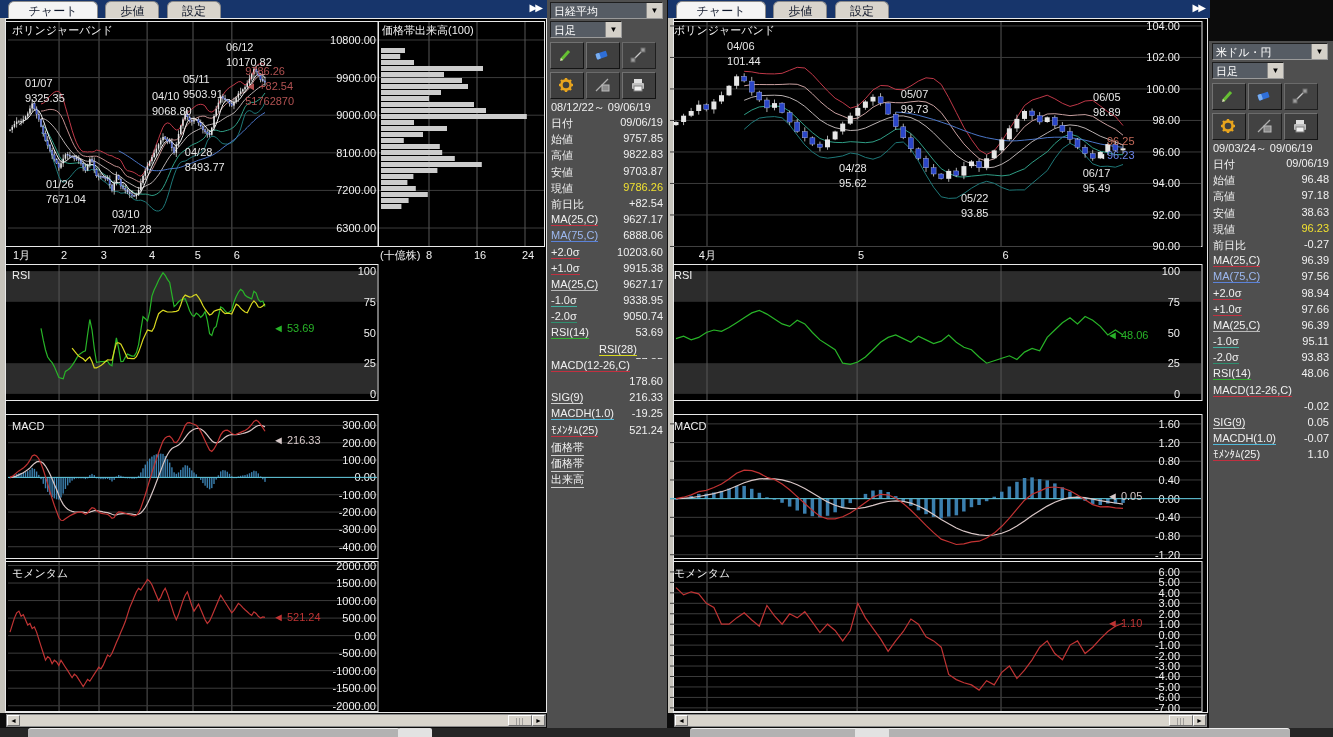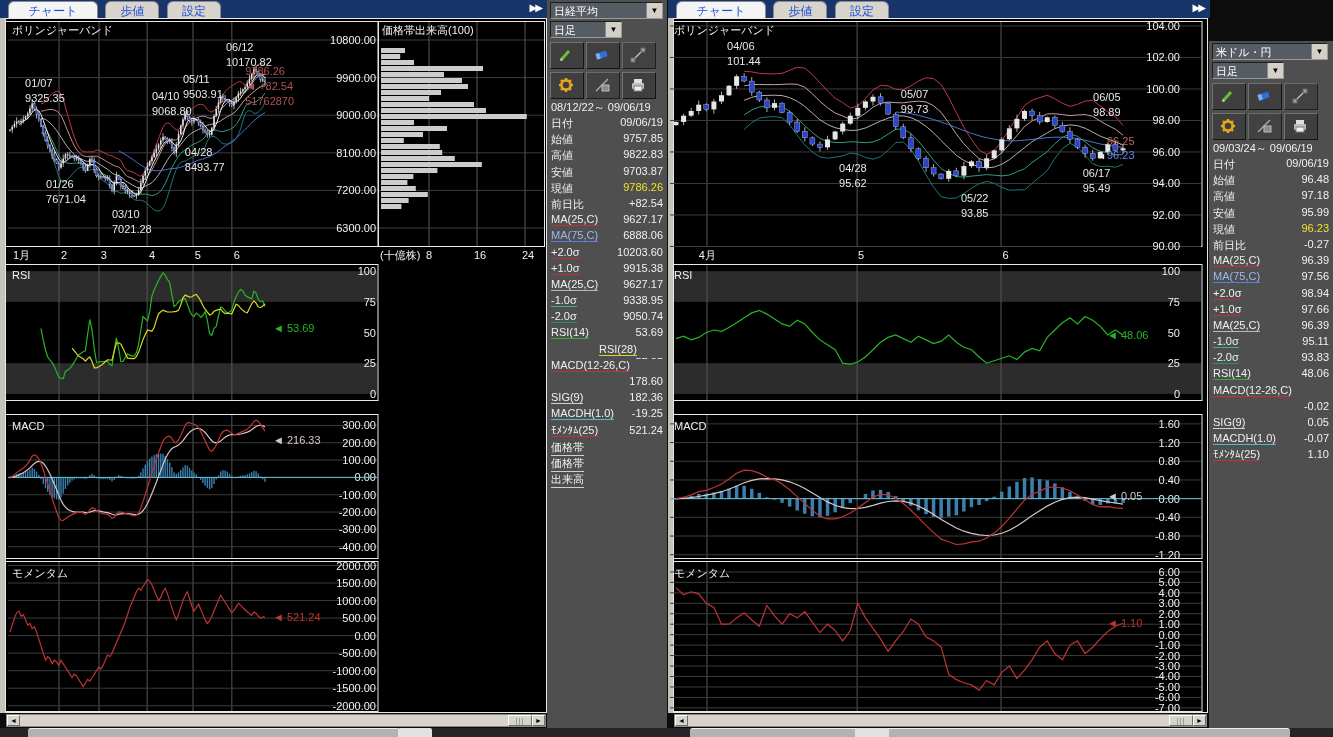--- a/index.html
+++ b/index.html
@@ -1,19 +1,19 @@
 <!DOCTYPE html>
 <html><head>
 <meta charset="utf-8">
 <style>
   html,body{margin:0;padding:0;background:#0c0c0c;font-family:"Liberation Sans",sans-serif;}
   #app{position:relative;width:1333px;height:737px;overflow:hidden;background:#0c0c0c;}
   .tabbar{position:absolute;top:0;height:18px;background:#17356b;overflow:hidden;}
   .tab{display:inline-block;vertical-align:top;margin:1px 1px 0 2px;height:15px;padding:1px 14px 0 14px;
-       font-size:12px;color:#1d4ed8;background:#d8d4cc;border:1px solid #8a8a8a;border-bottom:none;
+       font-size:12px;color:#0f172a;background:#d8d4cc;border:1px solid #8a8a8a;border-bottom:none;
        border-radius:6px 6px 0 0;cursor:default;}
   .tab.active{background:#f4f4f4;}
   .ff{position:absolute;right:6px;top:2px;color:#fff;font-size:10px;letter-spacing:-2px;cursor:default;}
   .win{position:absolute;top:18px;height:695px;}
   .scrollbar{position:absolute;top:714px;height:13px;background:#d8d4cc;border:1px solid #8a8a8a;
              box-sizing:border-box;display:flex;}
   .sbtn{width:13px;background:#d8d4cc;border:1px solid #fff;border-right-color:#6e6e6e;border-bottom-color:#6e6e6e;
         box-sizing:border-box;font-size:7px;line-height:10px;text-align:center;color:#000;}
   .strack{flex:1;}
   .sthumb{width:24px;background:#d8d4cc;border:1px solid #fff;border-right-color:#6e6e6e;border-bottom-color:#6e6e6e;
@@ -678,21 +678,21 @@
         <div class="row">
           <span class="lab" style="border-bottom: 1px solid rgb(192, 48, 64);">MACD(12-26,C)</span>
           <span class="val"></span>
         </div>
         <div class="row">
           <span class="lab"></span>
           <span class="val">178.60</span>
         </div>
         <div class="row">
           <span class="lab" style="border-bottom: 1px solid rgb(208, 208, 208);">SIG(9)</span>
-          <span class="val">182.36</span>
+          <span class="val">216.33</span>
         </div>
         <div class="row">
           <span class="lab" style="border-bottom: 1px solid rgb(80, 184, 216);">MACDH(1.0)</span>
           <span class="val">-19.25</span>
         </div>
         <div class="row">
           <span class="lab" style="border-bottom: 1px solid rgb(192, 48, 64);">ﾓﾒﾝﾀﾑ(25)</span>
           <span class="val">521.24</span>
         </div>
         <div class="row">
@@ -1079,21 +1079,21 @@
         <div class="row">
           <span class="lab">始値</span>
           <span class="val">96.48</span>
         </div>
         <div class="row">
           <span class="lab">高値</span>
           <span class="val">97.18</span>
         </div>
         <div class="row">
           <span class="lab">安値</span>
-          <span class="val">95.99</span>
+          <span class="val">38.63</span>
         </div>
         <div class="row">
           <span class="lab">現値</span>
           <span class="val" style="color: rgb(240, 224, 48);">96.23</span>
         </div>
         <div class="row">
           <span class="lab">前日比</span>
           <span class="val">-0.27</span>
         </div>
         <div class="row">

